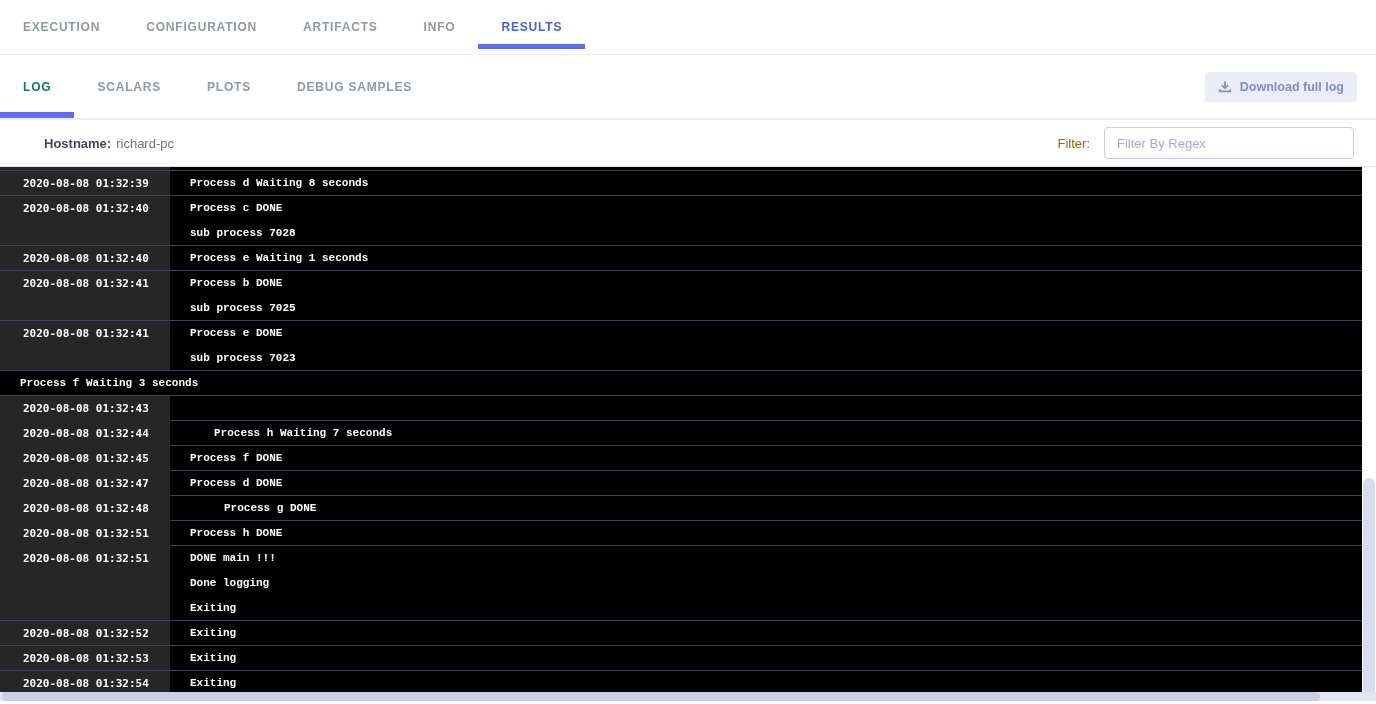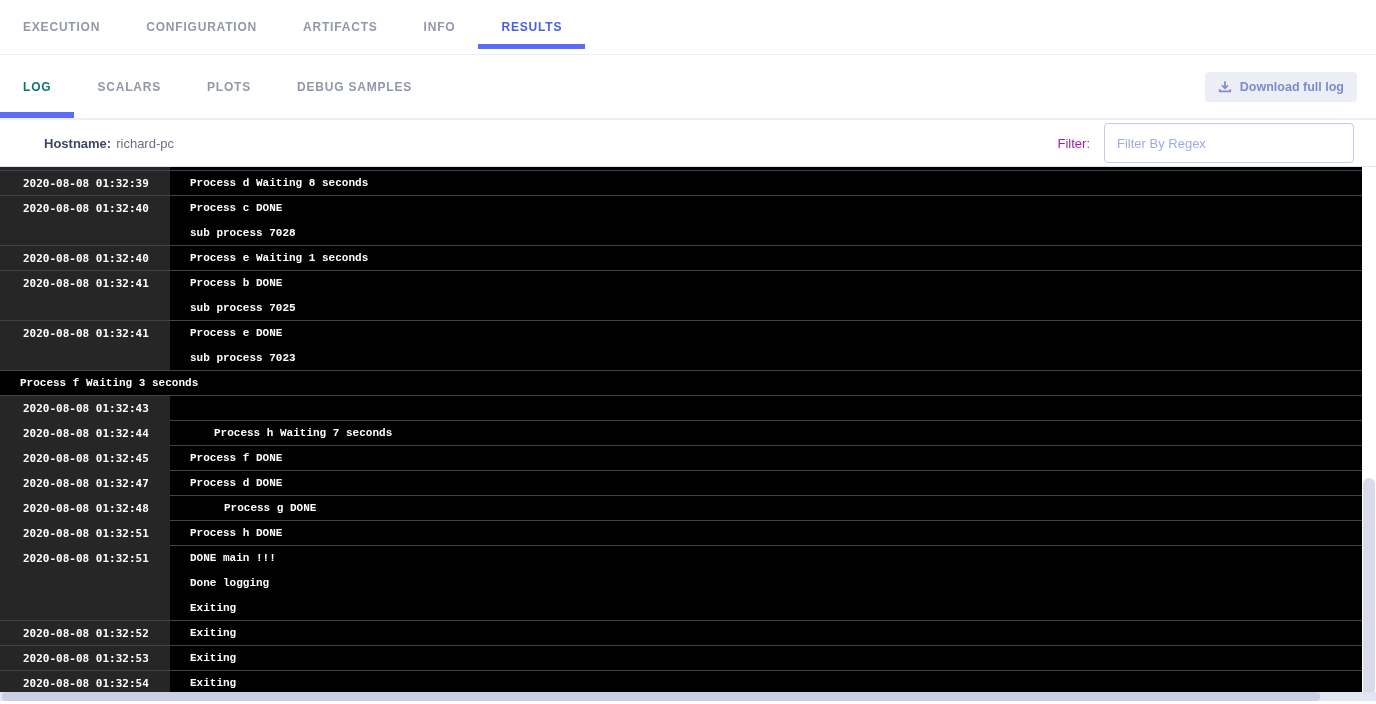--- a/index.html
+++ b/index.html
@@ -31,22 +31,22 @@
             padding:0 13px; background:#eceef6; border:none; border-radius:4px;
             color:#7e8bd0; font-size:12.5px; font-weight:700;
             font-family:"Liberation Sans", sans-serif; cursor:pointer; }
 
   
   .hostbar { height:47px; display:flex; align-items:center;
              padding:0 22px 0 44px; border-bottom:1px solid #e0e3ea; }
   .host-label { font-size:13px; font-weight:700; color:#3e4763; }
   .host-value { font-size:13px; color:#6a7183; margin-left:5px; }
   .filter-group { margin-left:auto; display:flex; align-items:center; }
-  .filter-label { font-size:13px; color:#a21caf; margin-right:14px; }
-  .filter-input { width:250px; height:40px; border:1px solid #c3ccef;
+  .filter-label { font-size:13px; color:#a16207; margin-right:14px; }
+  .filter-input { width:250px; height:32px; border:1px solid #c3ccef;
                   border-radius:4px; padding:0 12px; font-size:13px;
                   color:#444; outline:none;
                   font-family:"Liberation Sans", sans-serif; }
   .filter-input::placeholder { color:#a0abe0; }
 
   
   .log-panel { position:relative; height:528px; background:#fff; overflow:hidden; }
   .log-rows { margin-right:14px; background:#000; }
   .partial-row { display:flex; height:4px; border-bottom:1px solid #3d4352; }
   .partial-row .pts { width:170px; background:#262626; }

